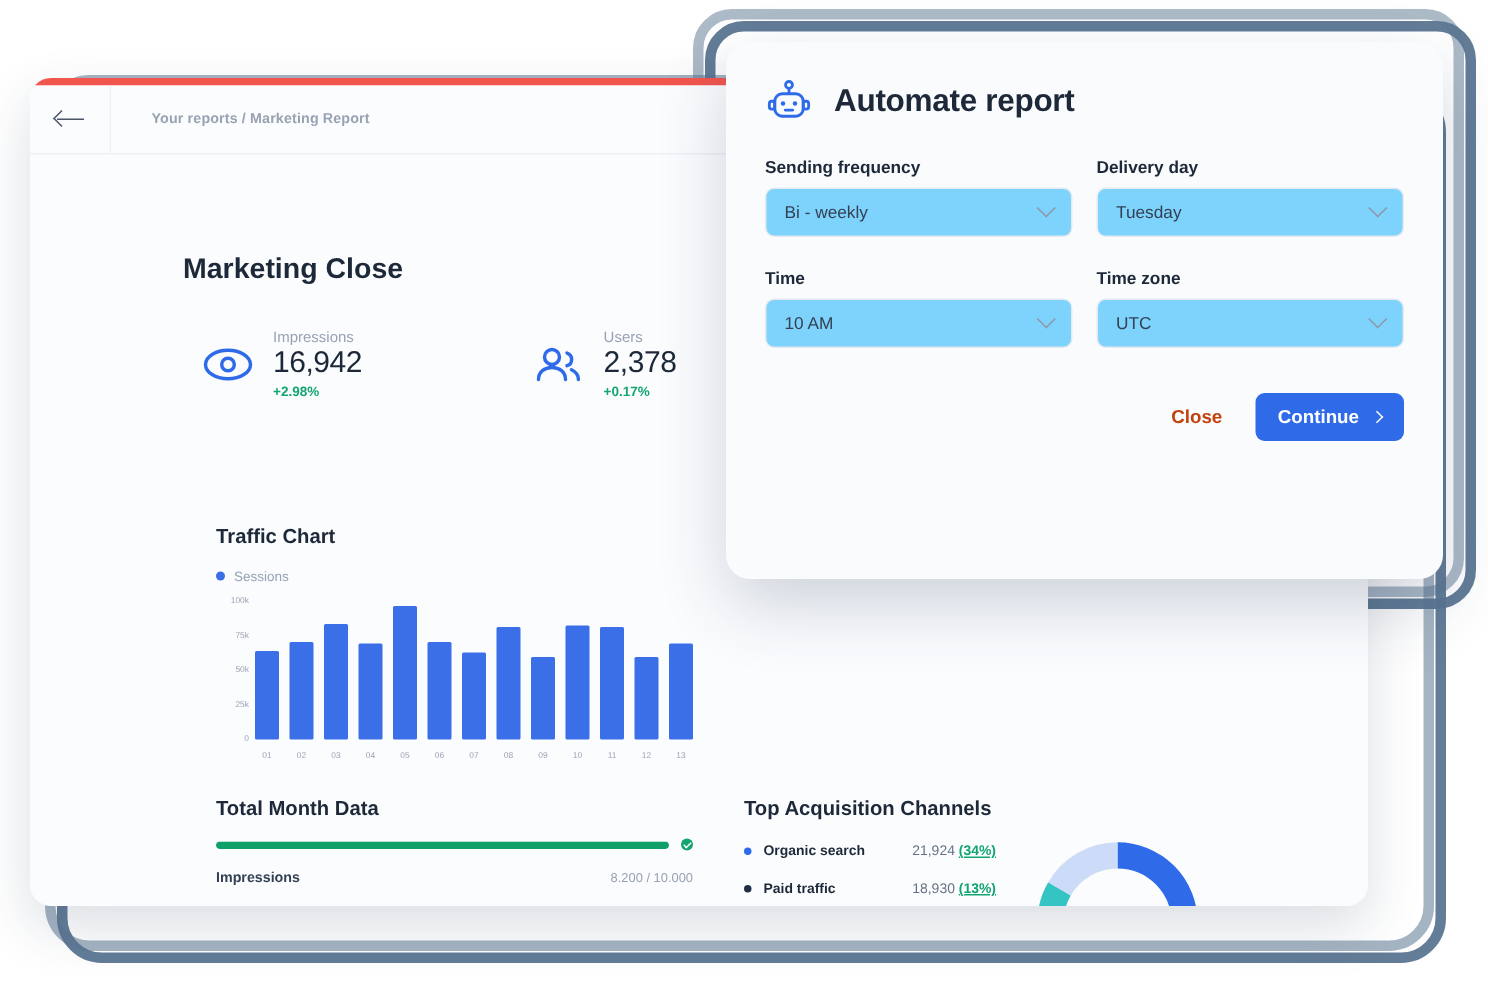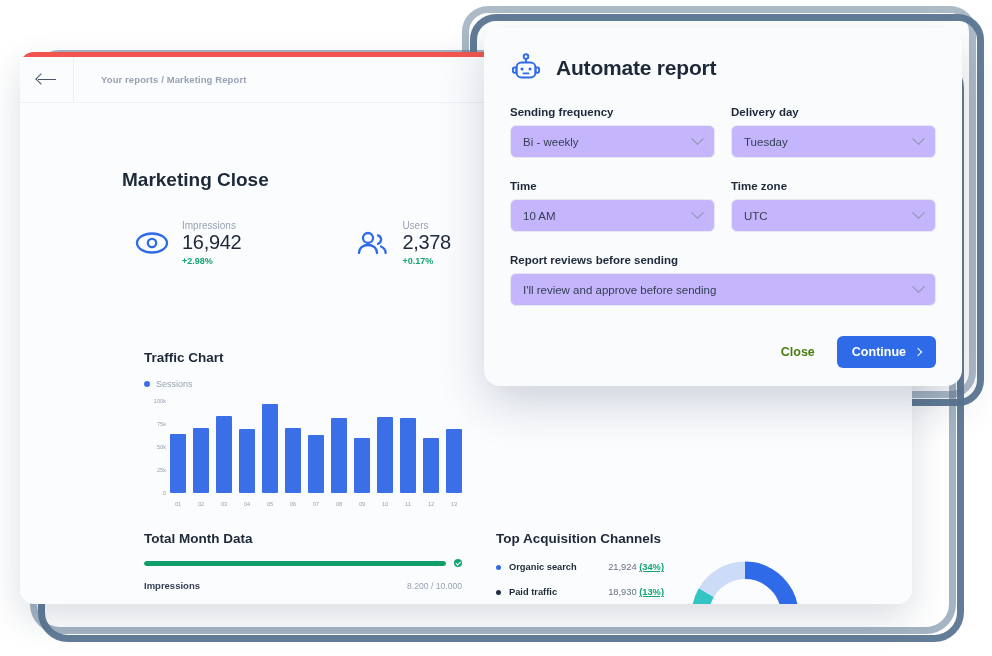--- a/index.html
+++ b/index.html
@@ -95,29 +95,29 @@
     box-shadow:0 18px 46px rgba(30,48,80,.20);
     padding:0 26px;box-sizing:border-box;
   }
   .m-head{display:flex;align-items:center;gap:14px;padding-top:24px;}
   .m-title{font-size:21px;font-weight:700;color:#1d2939;letter-spacing:-.2px;}
   .grid2{display:flex;gap:16px;margin-top:22px;}
   .fld{flex:1;}
   .fld.full{width:100%;}
   .flabel{font-size:11.5px;font-weight:700;color:#1d2939;margin-bottom:7px;}
   .sel{
-    height:33px;background:#c4b5fd;border:1px solid #e6eaf0;border-radius:6px;
+    height:33px;background:#7dd3fc;border:1px solid #e6eaf0;border-radius:6px;
     display:flex;align-items:center;justify-content:space-between;
     padding:0 12px;box-sizing:border-box;
   }
   .sel .sv{font-size:11.5px;color:#344054;}
   .chev{width:8px;height:8px;border-right:1.5px solid #8d97a8;border-bottom:1.5px solid #8d97a8;
         transform:rotate(45deg) translate(-2px,-2px);}
   .m-actions{display:flex;align-items:center;justify-content:flex-end;gap:22px;margin-top:30px;}
-  .closebtn{font-size:12.5px;font-weight:700;color:#4d7c0f;cursor:pointer;}
+  .closebtn{font-size:12.5px;font-weight:700;color:#c2410c;cursor:pointer;}
   .contbtn{
     background:#2f6be8;color:#fff;font-size:12.5px;font-weight:700;
     border:none;border-radius:6px;height:32px;padding:0 15px;
     display:flex;align-items:center;gap:9px;cursor:pointer;
   }
   .contbtn .ar{width:5px;height:5px;border-right:1.5px solid #fff;border-bottom:1.5px solid #fff;
                transform:rotate(-45deg);}
 </style>
 </head>
 <body>
@@ -337,29 +337,20 @@
       </div>
       <div class="fld">
         <div class="flabel">Time zone</div>
         <div class="sel">
           <span class="sv">UTC</span>
           <span class="chev"></span>
         </div>
       </div>
     </div>
 
-    <div class="grid2">
-      <div class="fld full">
-        <div class="flabel">Report reviews before sending</div>
-        <div class="sel">
-          <span class="sv">I'll review and approve before sending</span>
-          <span class="chev"></span>
-        </div>
-      </div>
-    </div>
 
     <div class="m-actions">
       <span class="closebtn">Close</span>
       <button class="contbtn">
         <span>Continue</span>
         <span class="ar"></span>
       </button>
     </div>
   </div>
 </div>

